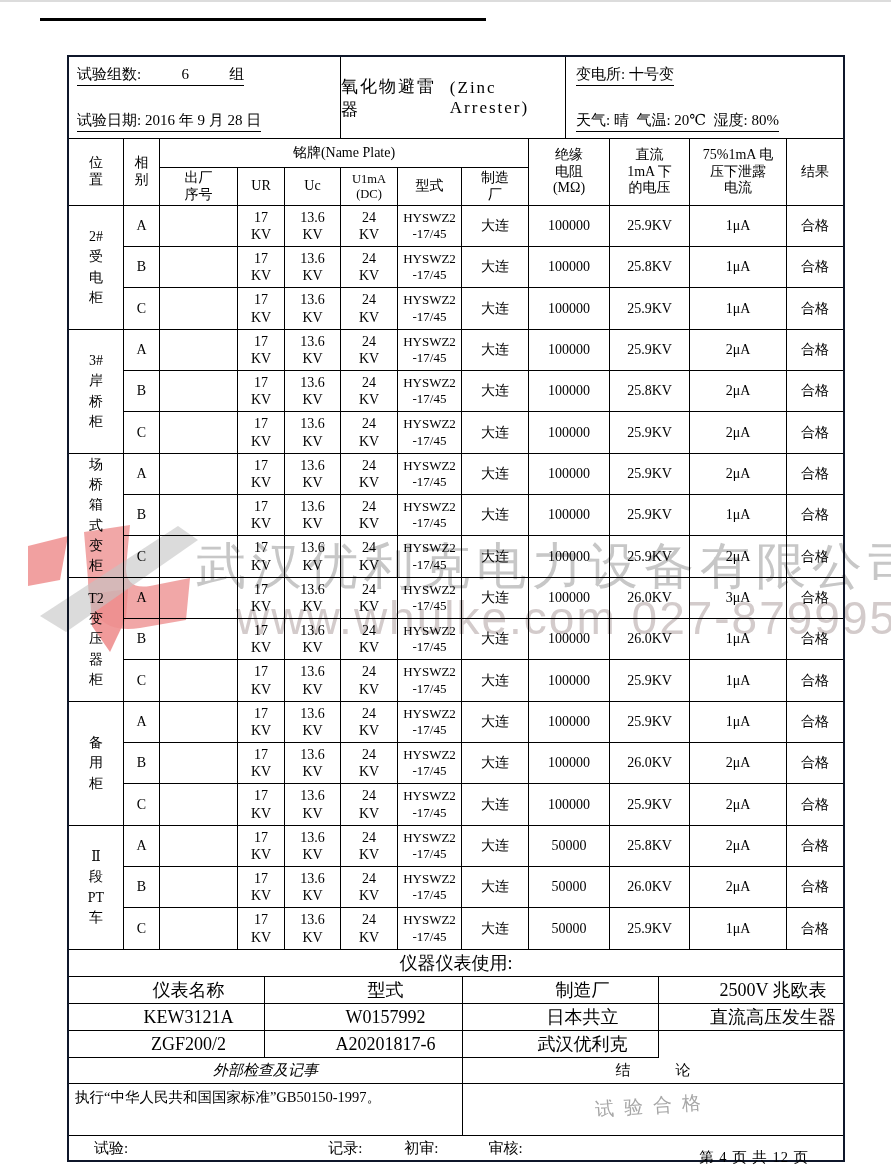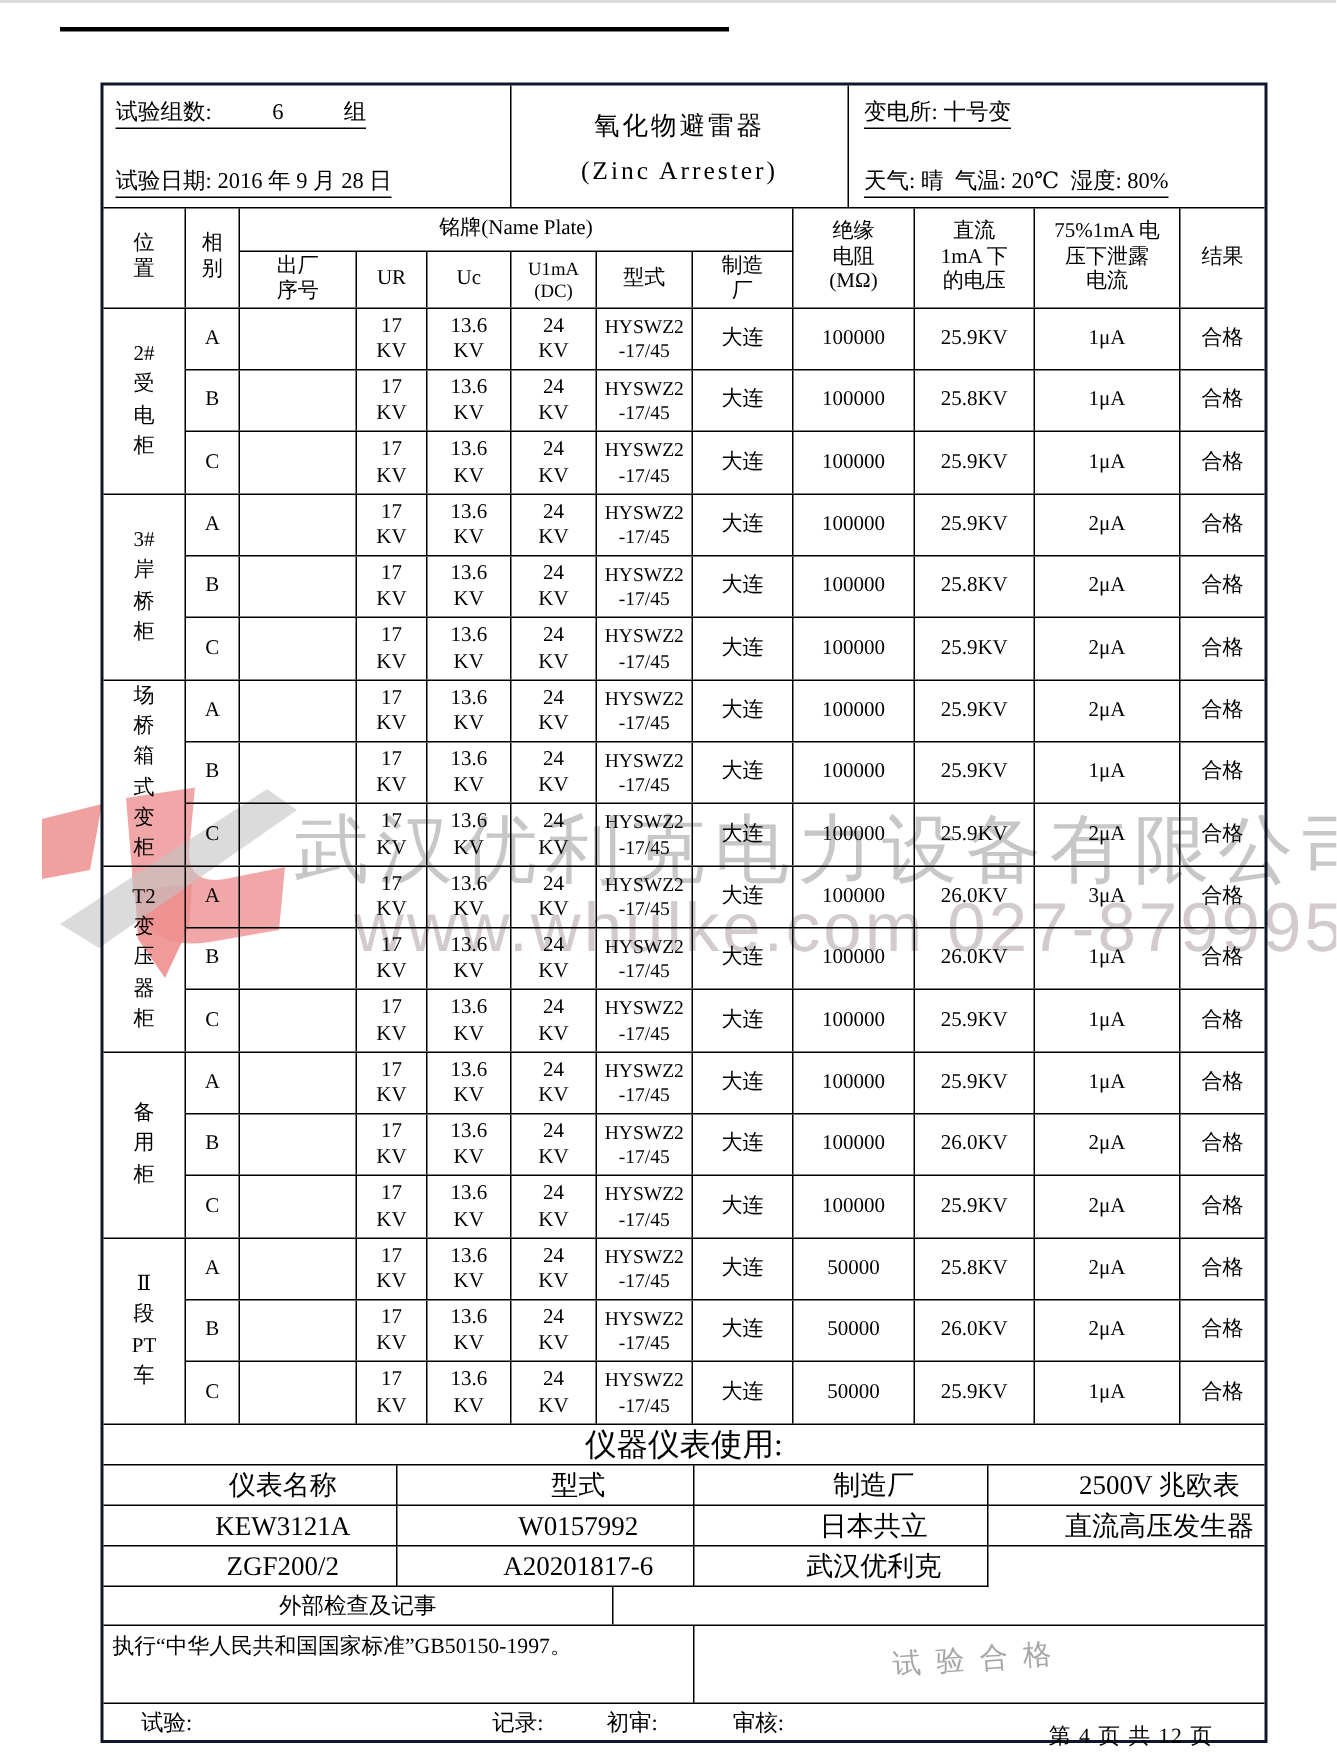--- a/index.html
+++ b/index.html
@@ -8,21 +8,21 @@
           font-family:"Liberation Serif","DejaVu Serif",serif; color:#000; overflow:hidden; }
   .topline { position:absolute; top:0; left:0; width:891px; height:2px; background:#dcdcdc; }
   .header-rule { position:absolute; top:18px; left:40px; width:446px; height:3px; background:#000; }
 
   .doc { position:absolute; top:55px; left:67px; width:778px; border:2px solid #0f172a; background:transparent; z-index:1; }
 
   
   .info { display:flex; height:82px; border-bottom:1px solid #000; }
   .info-left { width:272px; border-right:1px solid #000; padding:8px 8px 6px 8px;
                display:flex; flex-direction:column; justify-content:space-between; font-size:15px; }
-  .info-center { width:225px; border-right:1px solid #000; display:flex; flex-direction:column;
+  .info-center { width:225px; border-right:1px solid #000; display:flex; flex-direction:row;
                  align-items:center; justify-content:center; gap:9px; font-size:17px; letter-spacing:2px; }
   .info-right { flex:1; padding:8px 8px 6px 10px; display:flex; flex-direction:column;
                 justify-content:space-between; font-size:15px; }
   .uline { border-bottom:1px solid #000; width:fit-content; padding-bottom:1px; white-space:pre; }
   .gapval { display:inline-block; min-width:88px; text-align:center; }
 
   
   .thead { display:grid; grid-template-columns:55px 36px 78px 47px 56px 57px 64px 67px 81px 80px 97px 1fr;
            grid-template-rows:29px 37px; border-bottom:1px solid #000; font-size:14px; }
   .th { border-right:1px solid #000; display:flex; align-items:center; justify-content:center;
@@ -39,28 +39,28 @@
   .rows { flex:1; display:flex; flex-direction:column; }
   .trow { display:flex; height:41px; border-bottom:1px solid #000; }
   .trow:last-child { border-bottom:none; }
   .cell { border-right:1px solid #000; display:flex; align-items:center; justify-content:center;
           text-align:center; white-space:pre-line; font-size:14px; line-height:1.25; }
   .c0{width:36px}.c1{width:78px}.c2{width:47px}.c3{width:56px}.c4{width:57px}.c5{width:64px;font-size:13px}
   .c6{width:67px}.c7{width:81px}.c8{width:80px}.c9{width:97px}.c10{flex:1;border-right:none}
 
   
   .inst-title { height:27px; border-bottom:1px solid #000; display:flex; align-items:center;
-                justify-content:center; font-size:21px; }
+                justify-content:center; font-size:18px; }
   .inst-grid { display:grid; grid-template-columns:196px 198px 196px 1fr; }
   .icell { height:27px; border-right:1px solid #000; border-bottom:1px solid #000;
            display:flex; align-items:center; justify-content:center; font-size:18px;padding-left:44px; }
   .icell:nth-child(4n) { border-right:none; }
 
   .check-row { display:flex; height:26px; border-bottom:1px solid #000; font-size:15px; }
-  .check-left { width:340px; border-right:1px solid #000; display:flex; align-items:center; justify-content:center; }
+  .check-left { width:394px; border-right:1px solid #000; display:flex; align-items:center; justify-content:center;font-style:italic; }
   .check-right { flex:1; display:flex; align-items:center; justify-content:center; white-space:pre; }
   .content-row { display:flex; height:52px; border-bottom:1px solid #000; }
   .note { width:394px; border-right:1px solid #000; padding:4px 6px; font-size:14.5px; }
   .concl { flex:1; display:flex; justify-content:center; align-items:flex-start; }
   .stamp { display:inline-block; margin-top:9px; color:#a6a6a6; font-size:19px;
            letter-spacing:10px; transform:rotate(-4deg); }
   .sign-row { height:24px; display:flex; align-items:center; font-size:15px;padding-left:17px; }
   .s1{margin-left:8px}.s2{margin-left:200px}.s3{margin-left:42px}.s4{margin-left:50px}
 
   
@@ -493,20 +493,21 @@
         <div class="icell">W0157992</div>
         <div class="icell">日本共立</div>
         <div class="icell">直流高压发生器</div>
         <div class="icell">ZGF200/2</div>
         <div class="icell">A20201817-6</div>
         <div class="icell">武汉优利克</div>
       </div>
 
     <div class="check-row">
       <div class="check-left">外部检查及记事</div>
+      <div class="check-right">结            论</div>
     </div>
     <div class="content-row">
       <div class="note">执行“中华人民共和国国家标准”GB50150-1997。</div>
       <div class="concl">
           <span class="stamp">试验合格</span>
         </div>
     </div>
     <div class="sign-row">
       <span class="s1">试验:</span>
       <span class="s2">记录:</span>

